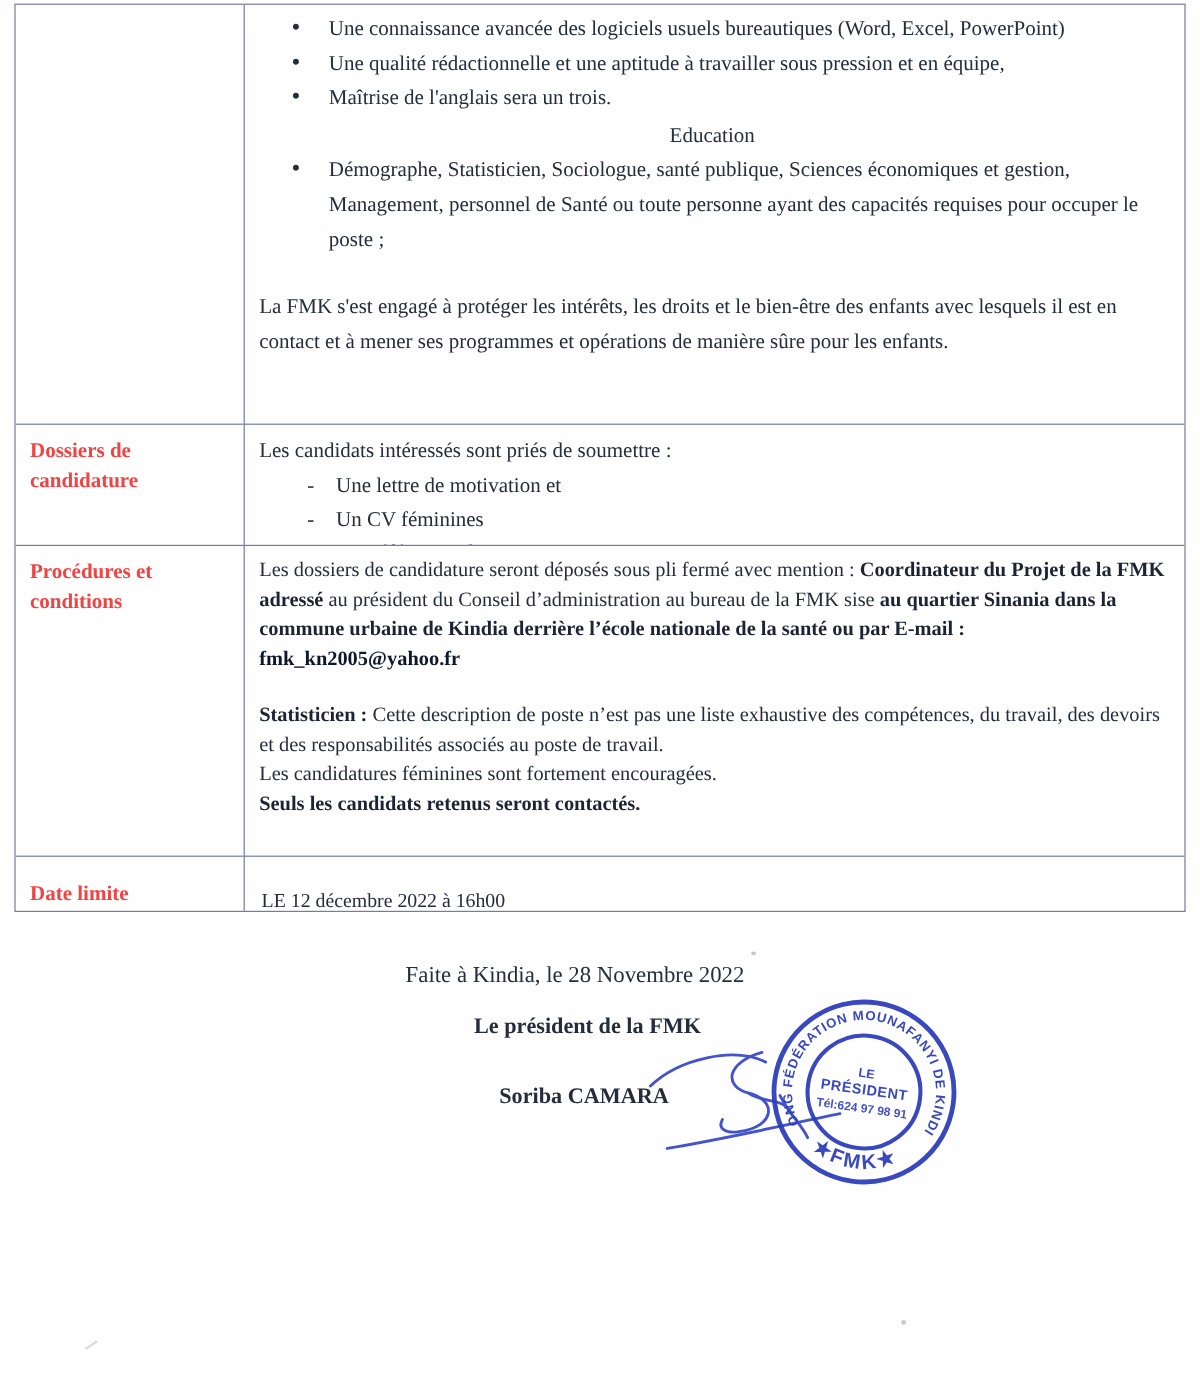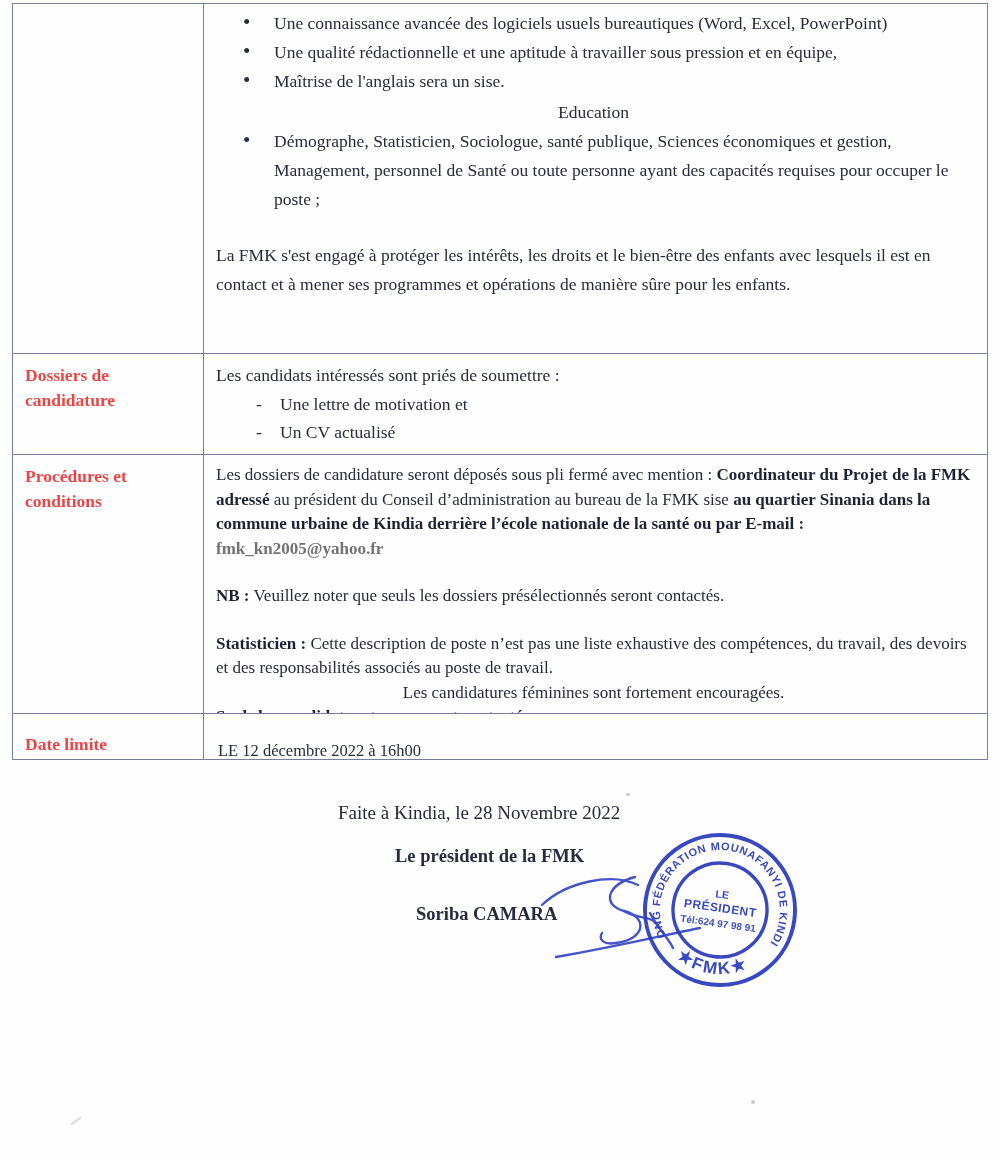--- a/index.html
+++ b/index.html
@@ -37,24 +37,24 @@
   .dlist li { position: relative; padding-left: 68px; line-height: 28px; }
   .dlist li::before { content: "-"; position: absolute; left: 44px; }
 
   .edu-head { margin: 2px 0 0 4px; text-align: center; }
   .commit { margin: 27px 0 0 4px; }
   .dossier-intro { margin: 2px 0 0 4px; }
 
   .cell.proc { font-size: 17px; line-height: 24.5px; }
   .proc-p1 { margin: 3px 0 0 4px; }
   .proc-p1 b, .nb b, .warn b, .warn-l3 { color: #1e2334; }
-  .email { color: #737373; font-weight: bold; }
+  .email { color: #0f172a; font-weight: bold; }
   .nb { margin: 23px 0 0 4px; }
   .warn { margin: 23px 0 0 4px; }
-  .warn-l2 { margin-left: 4px; text-align: center; }
+  .warn-l2 { margin-left: 4px; }
   .warn-l3 { margin-left: 4px; font-weight: bold; }
 
   .cell.deadline-con { font-size: 16.5px; padding-top: 22px; padding-left: 14px; }
   .cell.deadline-lab { padding-top: 18px; }
 
   
   .place-date { position: absolute; left: 338px; top: 802px; font-size: 19px; }
   .president-title { position: absolute; left: 395px; top: 846px; font-size: 18.5px; font-weight: bold; }
   .signer-name { position: absolute; left: 416px; top: 904px; font-size: 18.5px; font-weight: bold; }
 
@@ -71,43 +71,42 @@
 
 <div class="page">
 
   <div class="doc-table">
 
     <div class="cell lab first-row"></div>
     <div class="cell con first-row">
       <ul class="blist">
         <li>Une connaissance avancée des logiciels usuels bureautiques (Word, Excel, PowerPoint)</li>
         <li>Une qualité rédactionnelle et une aptitude à travailler sous pression et en équipe,</li>
-        <li>Maîtrise de l'anglais sera un sise.</li>
+        <li>Maîtrise de l'anglais sera un trois.</li>
       </ul>
       <div class="edu-head">Education</div>
       <ul class="blist">
         <li>Démographe, Statisticien, Sociologue, santé publique, Sciences économiques et gestion, Management, personnel de Santé ou toute personne ayant des capacités requises pour occuper le poste ;</li>
       </ul>
       <div class="commit">La FMK s'est engagé à protéger les intérêts, les droits et le bien-être des enfants avec lesquels il est en contact et à mener ses programmes et opérations de manière sûre pour les enfants.</div>
     </div>
 
     <div class="cell lab">Dossiers de candidature</div>
     <div class="cell con">
       <div class="dossier-intro">Les candidats intéressés sont priés de soumettre :</div>
       <ul class="dlist">
         <li>Une lettre de motivation et</li>
-        <li>Un CV actualisé</li>
+        <li>Un CV féminines</li>
         <li>Les références de trois personnes</li>
       </ul>
     </div>
 
     <div class="cell lab">Procédures et conditions</div>
     <div class="cell con proc">
       <p class="proc-p1"><span>Les dossiers de candidature seront déposés sous pli fermé avec mention : </span><b>Coordinateur du Projet de la FMK adressé</b><span> au président du Conseil d’administration au bureau de la FMK sise </span><b>au quartier Sinania dans la commune urbaine de Kindia derrière l’école nationale de la santé ou par E-mail : </b><span class="email">fmk_kn2005@yahoo.fr</span></p>
-      <p class="nb"><b>NB :</b><span> Veuillez noter que seuls les dossiers présélectionnés seront contactés.</span></p>
       <p class="warn"><b>Statisticien :</b><span> Cette description de poste n’est pas une liste exhaustive des compétences, du travail, des devoirs et des responsabilités associés au poste de travail.</span></p>
       <div class="warn-l2">Les candidatures féminines sont fortement encouragées.</div>
       <div class="warn-l3">Seuls les candidats retenus seront contactés.</div>
     </div>
 
     <div class="cell lab deadline-lab">Date limite</div>
     <div class="cell con deadline-con">LE 12 décembre 2022 à 16h00</div>
 
   </div>
 

